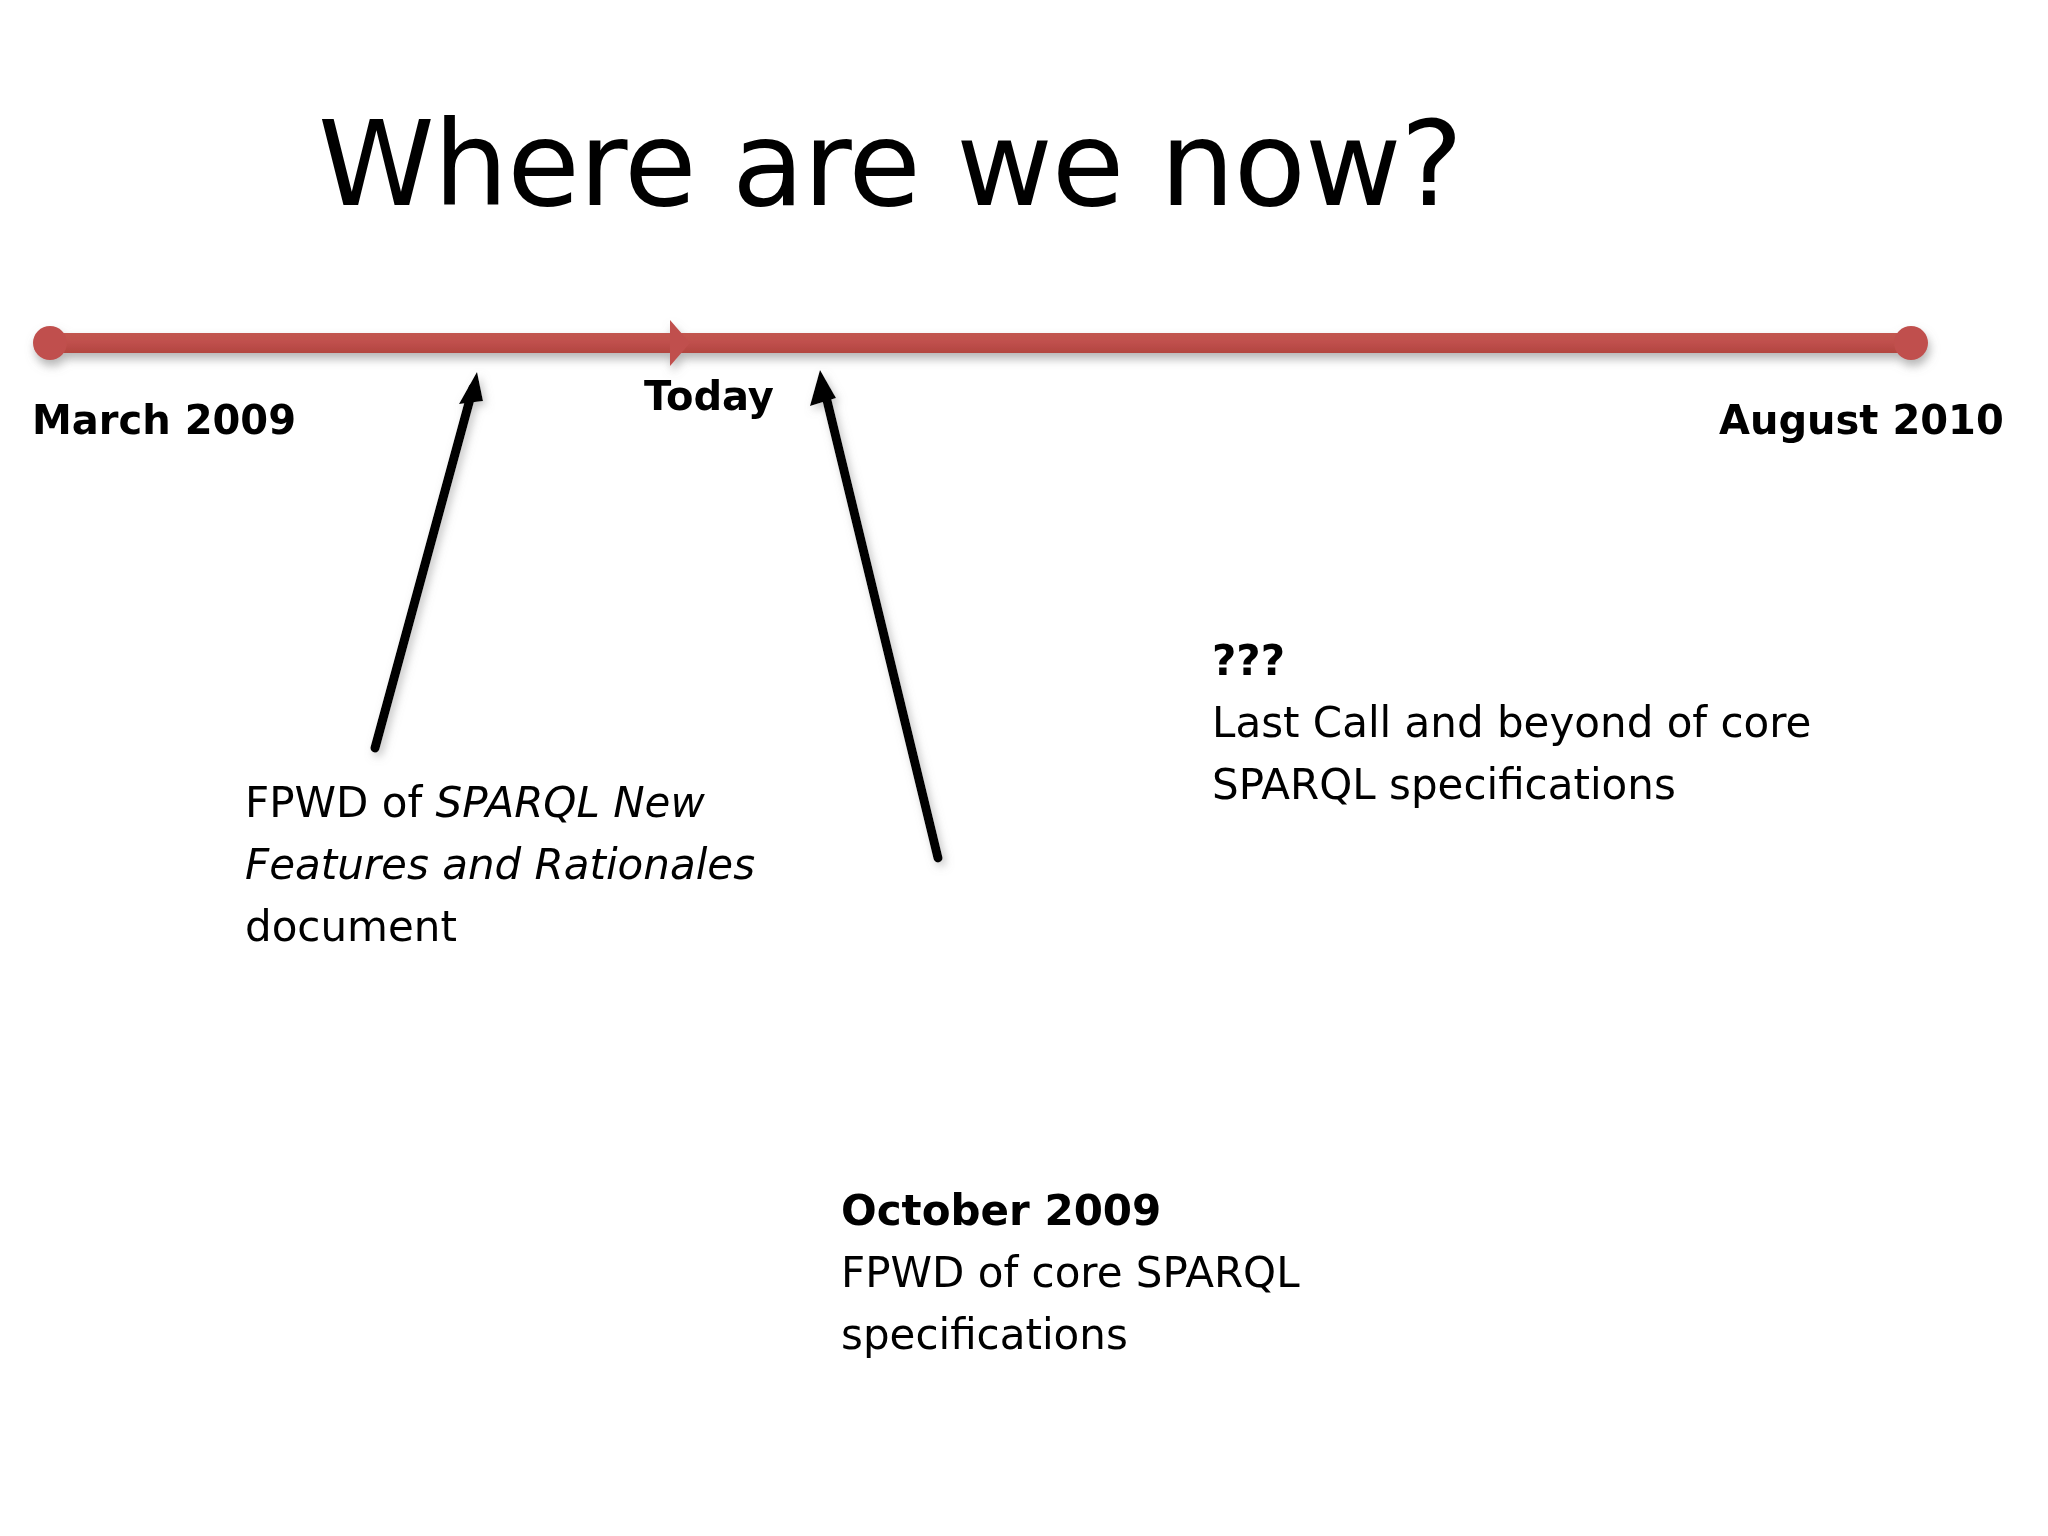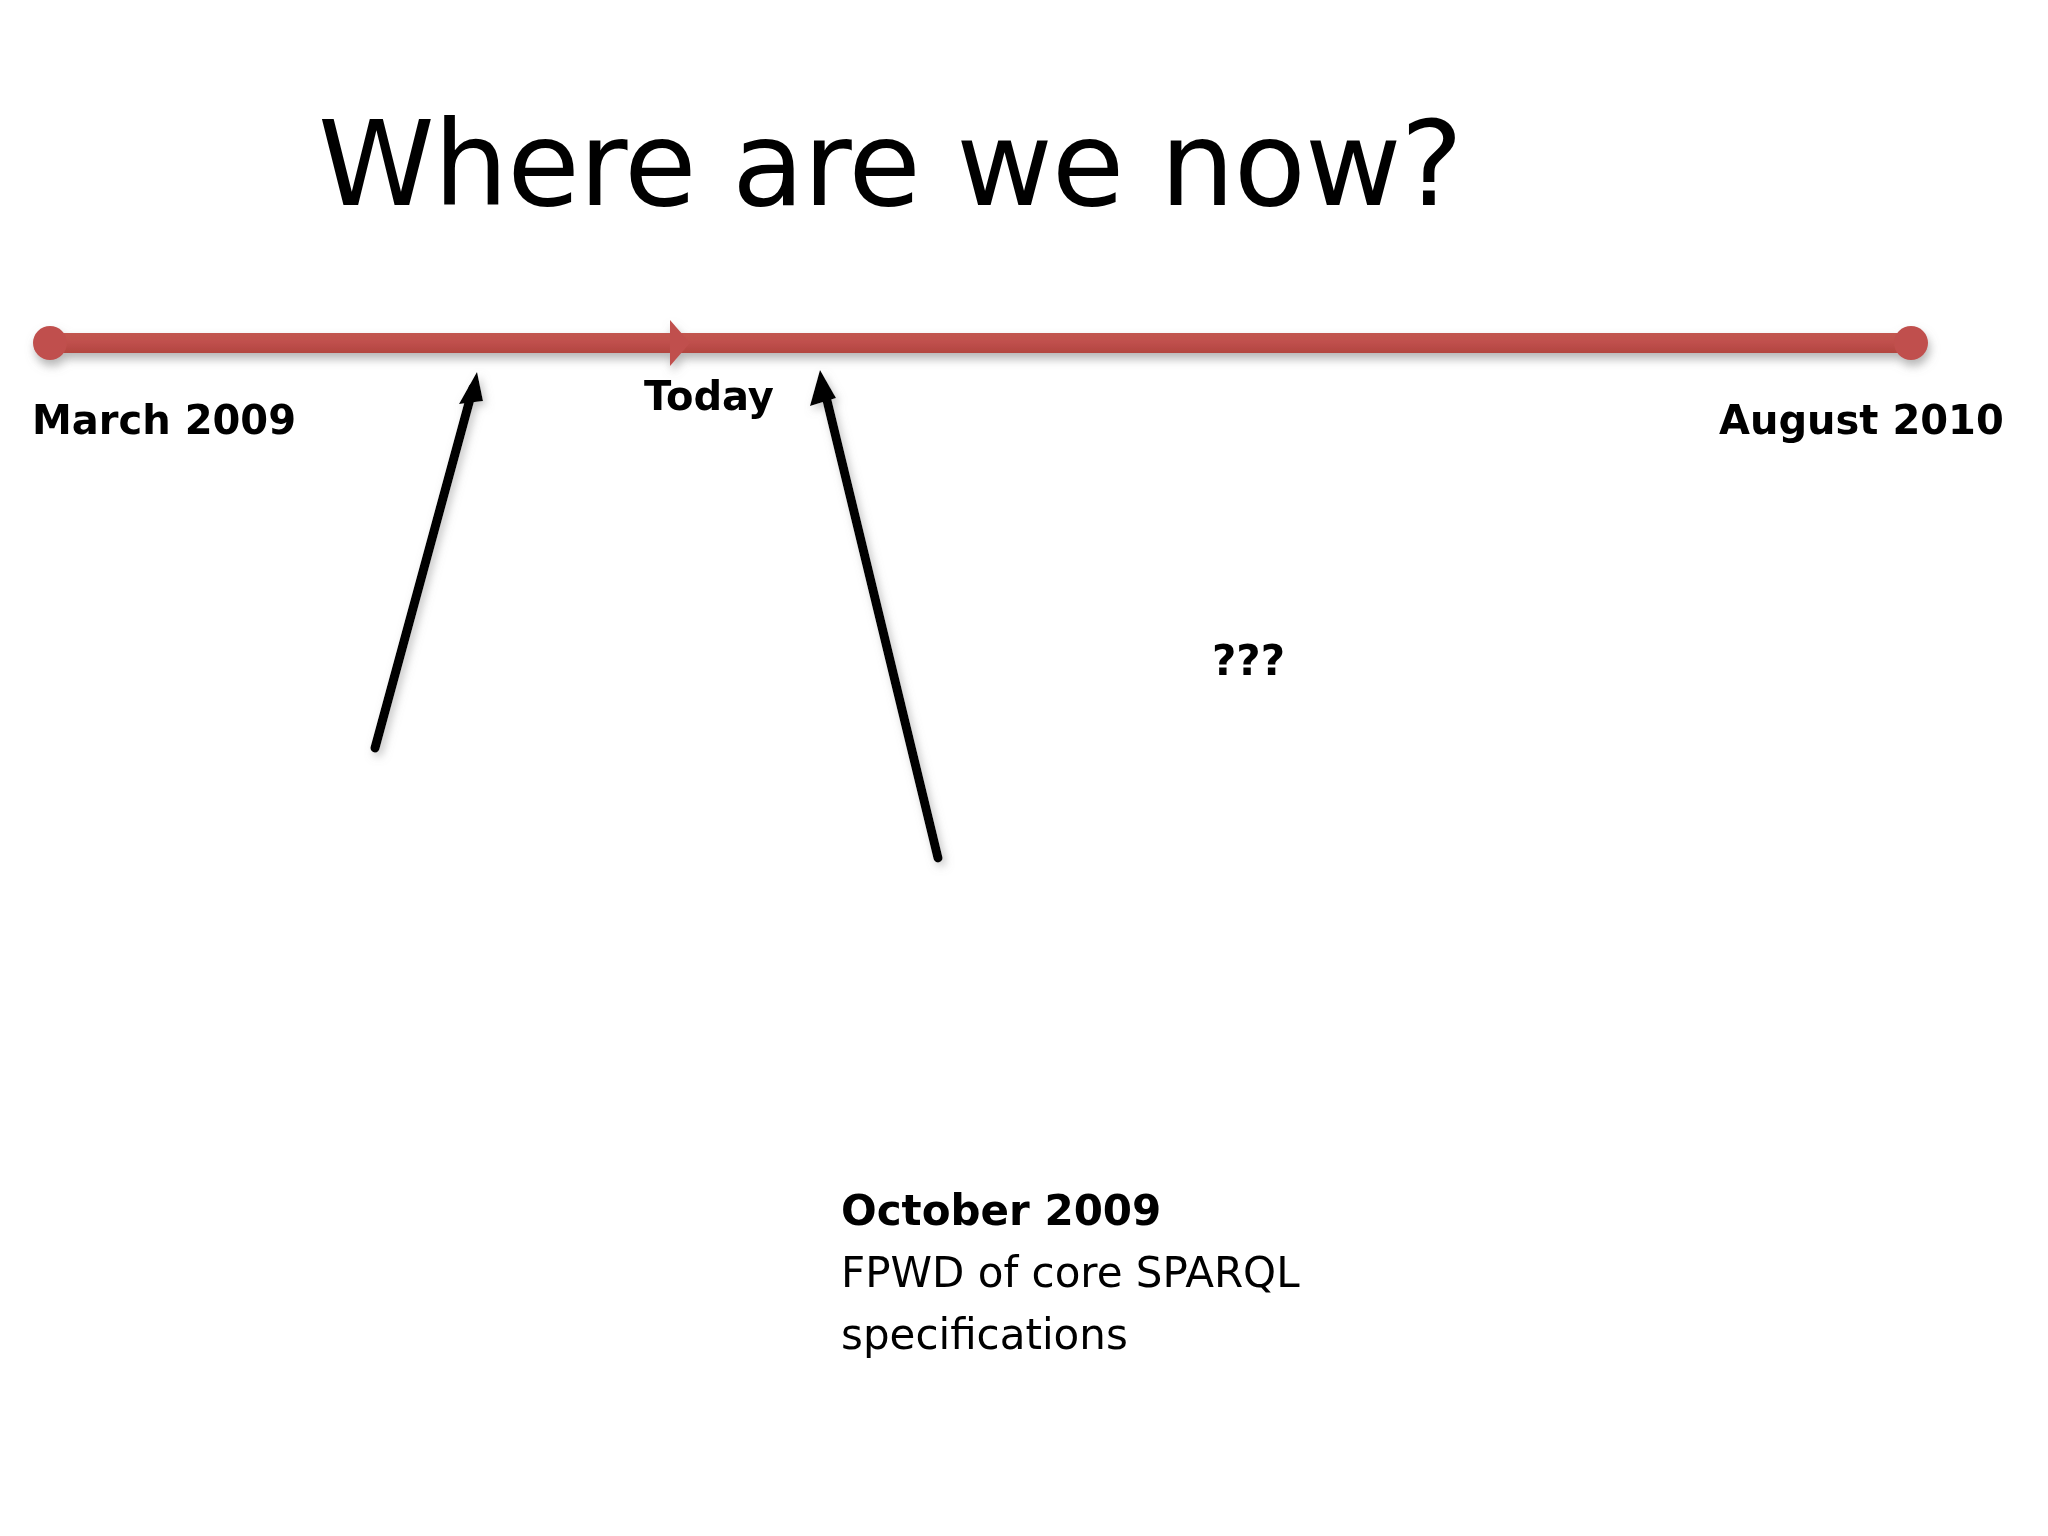--- a/index.html
+++ b/index.html
@@ -121,24 +121,26 @@
     </g>
   </svg>
 
   <div class="endpoint-label" id="label-start">March 2009</div>
 
   <div class="endpoint-label" id="label-today">Today</div>
 
   <div class="endpoint-label" id="label-end">August 2010</div>
 
   <div class="note" id="note-july">
+    <span class="note-body"><span>FPWD of </span><span class="em">SPARQL New Features and Rationales</span><span> document</span></span>
   </div>
 
   <div class="note" id="note-october">
     <span class="note-head">October 2009</span>
     <span class="note-body">FPWD of core SPARQL specifications</span>
   </div>
 
   <div class="note" id="note-future">
     <span class="note-head">???</span>
+    <span class="note-body">Last Call and beyond of core SPARQL specifications</span>
   </div>
 
 </div>
 
 </body></html>

